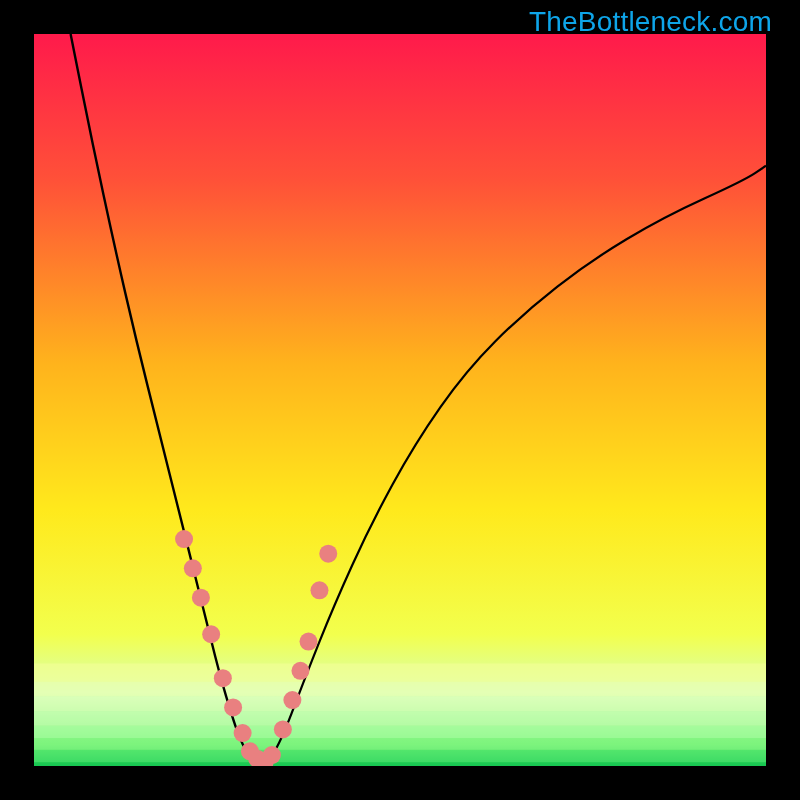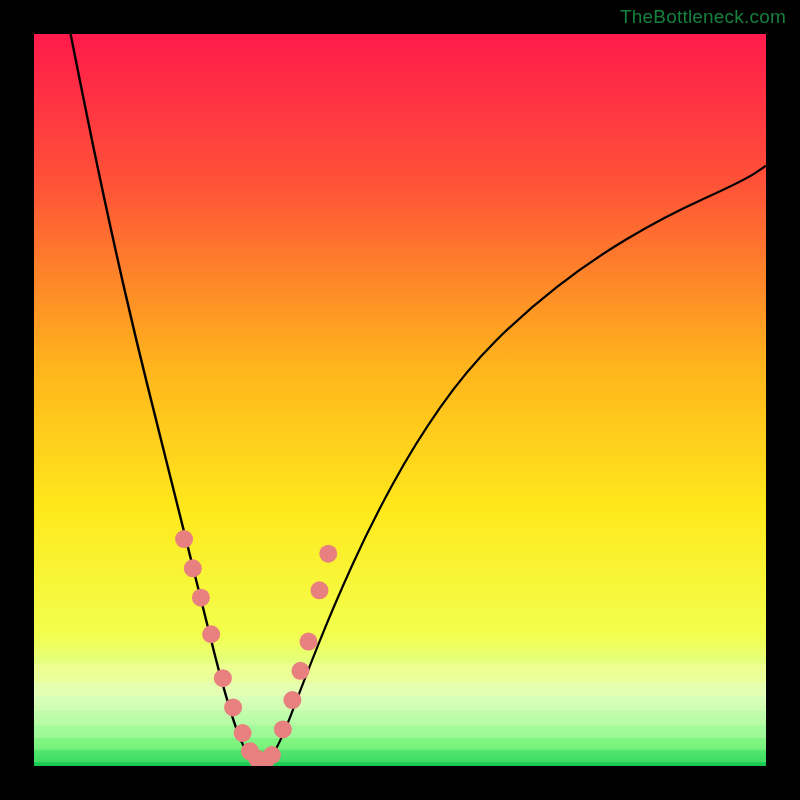--- a/index.html
+++ b/index.html
@@ -20,23 +20,23 @@
   .plot {
     position: absolute;
     left: 34px;
     top: 34px;
     width: 732px;
     height: 732px;
   }
   .watermark {
     position: absolute;
     top: 6px;
-    right: 14px;
-    color: #15803d;
-    font-size: 19px;
+    right: 28px;
+    color: #0ea5e9;
+    font-size: 28px;
     font-weight: 500;
     letter-spacing: 0.2px;
     user-select: none;
   }
   svg { display: block; }
 </style>
 </head>
 <body>
 
 <div class="outer">

